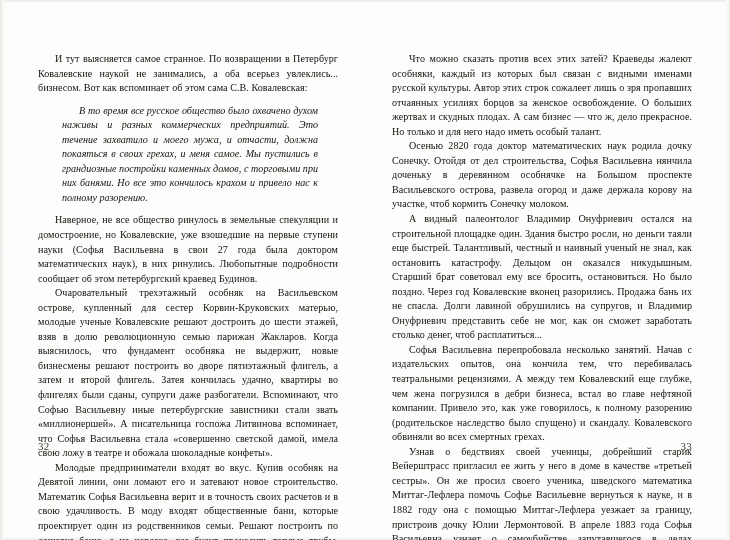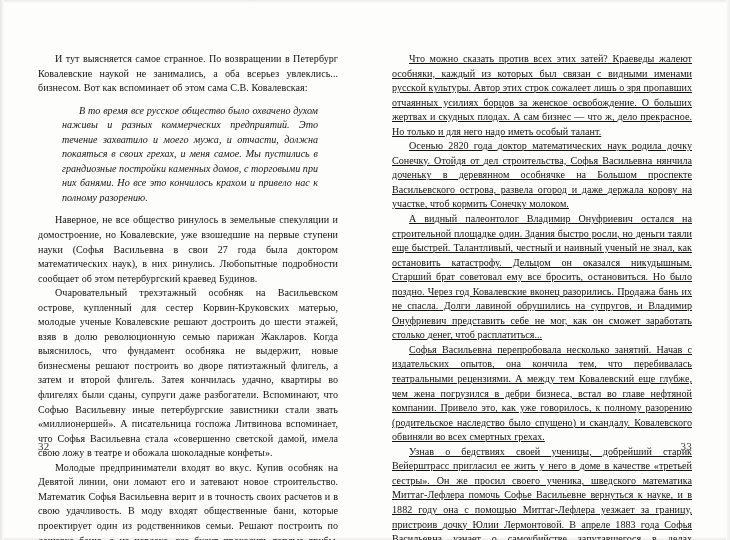--- a/index.html
+++ b/index.html
@@ -56,21 +56,21 @@
   }
 
   .page {
     position: relative;
     width: 365px;
     height: 480px;
     box-sizing: border-box;
   }
 
   .page-left   { padding: 52px 27px 0 38px; }
-  .page-right  { padding: 52px 38px 0 27px; text-decoration: underline; }
+  .page-right  { padding: 52px 38px 0 27px; }
 
   .text-col {
     width: 100%;
   }
 
   p.para {
     margin: 0;
     font-size: 10.1px;
     line-height: 14.55px;
     text-align: justify;

